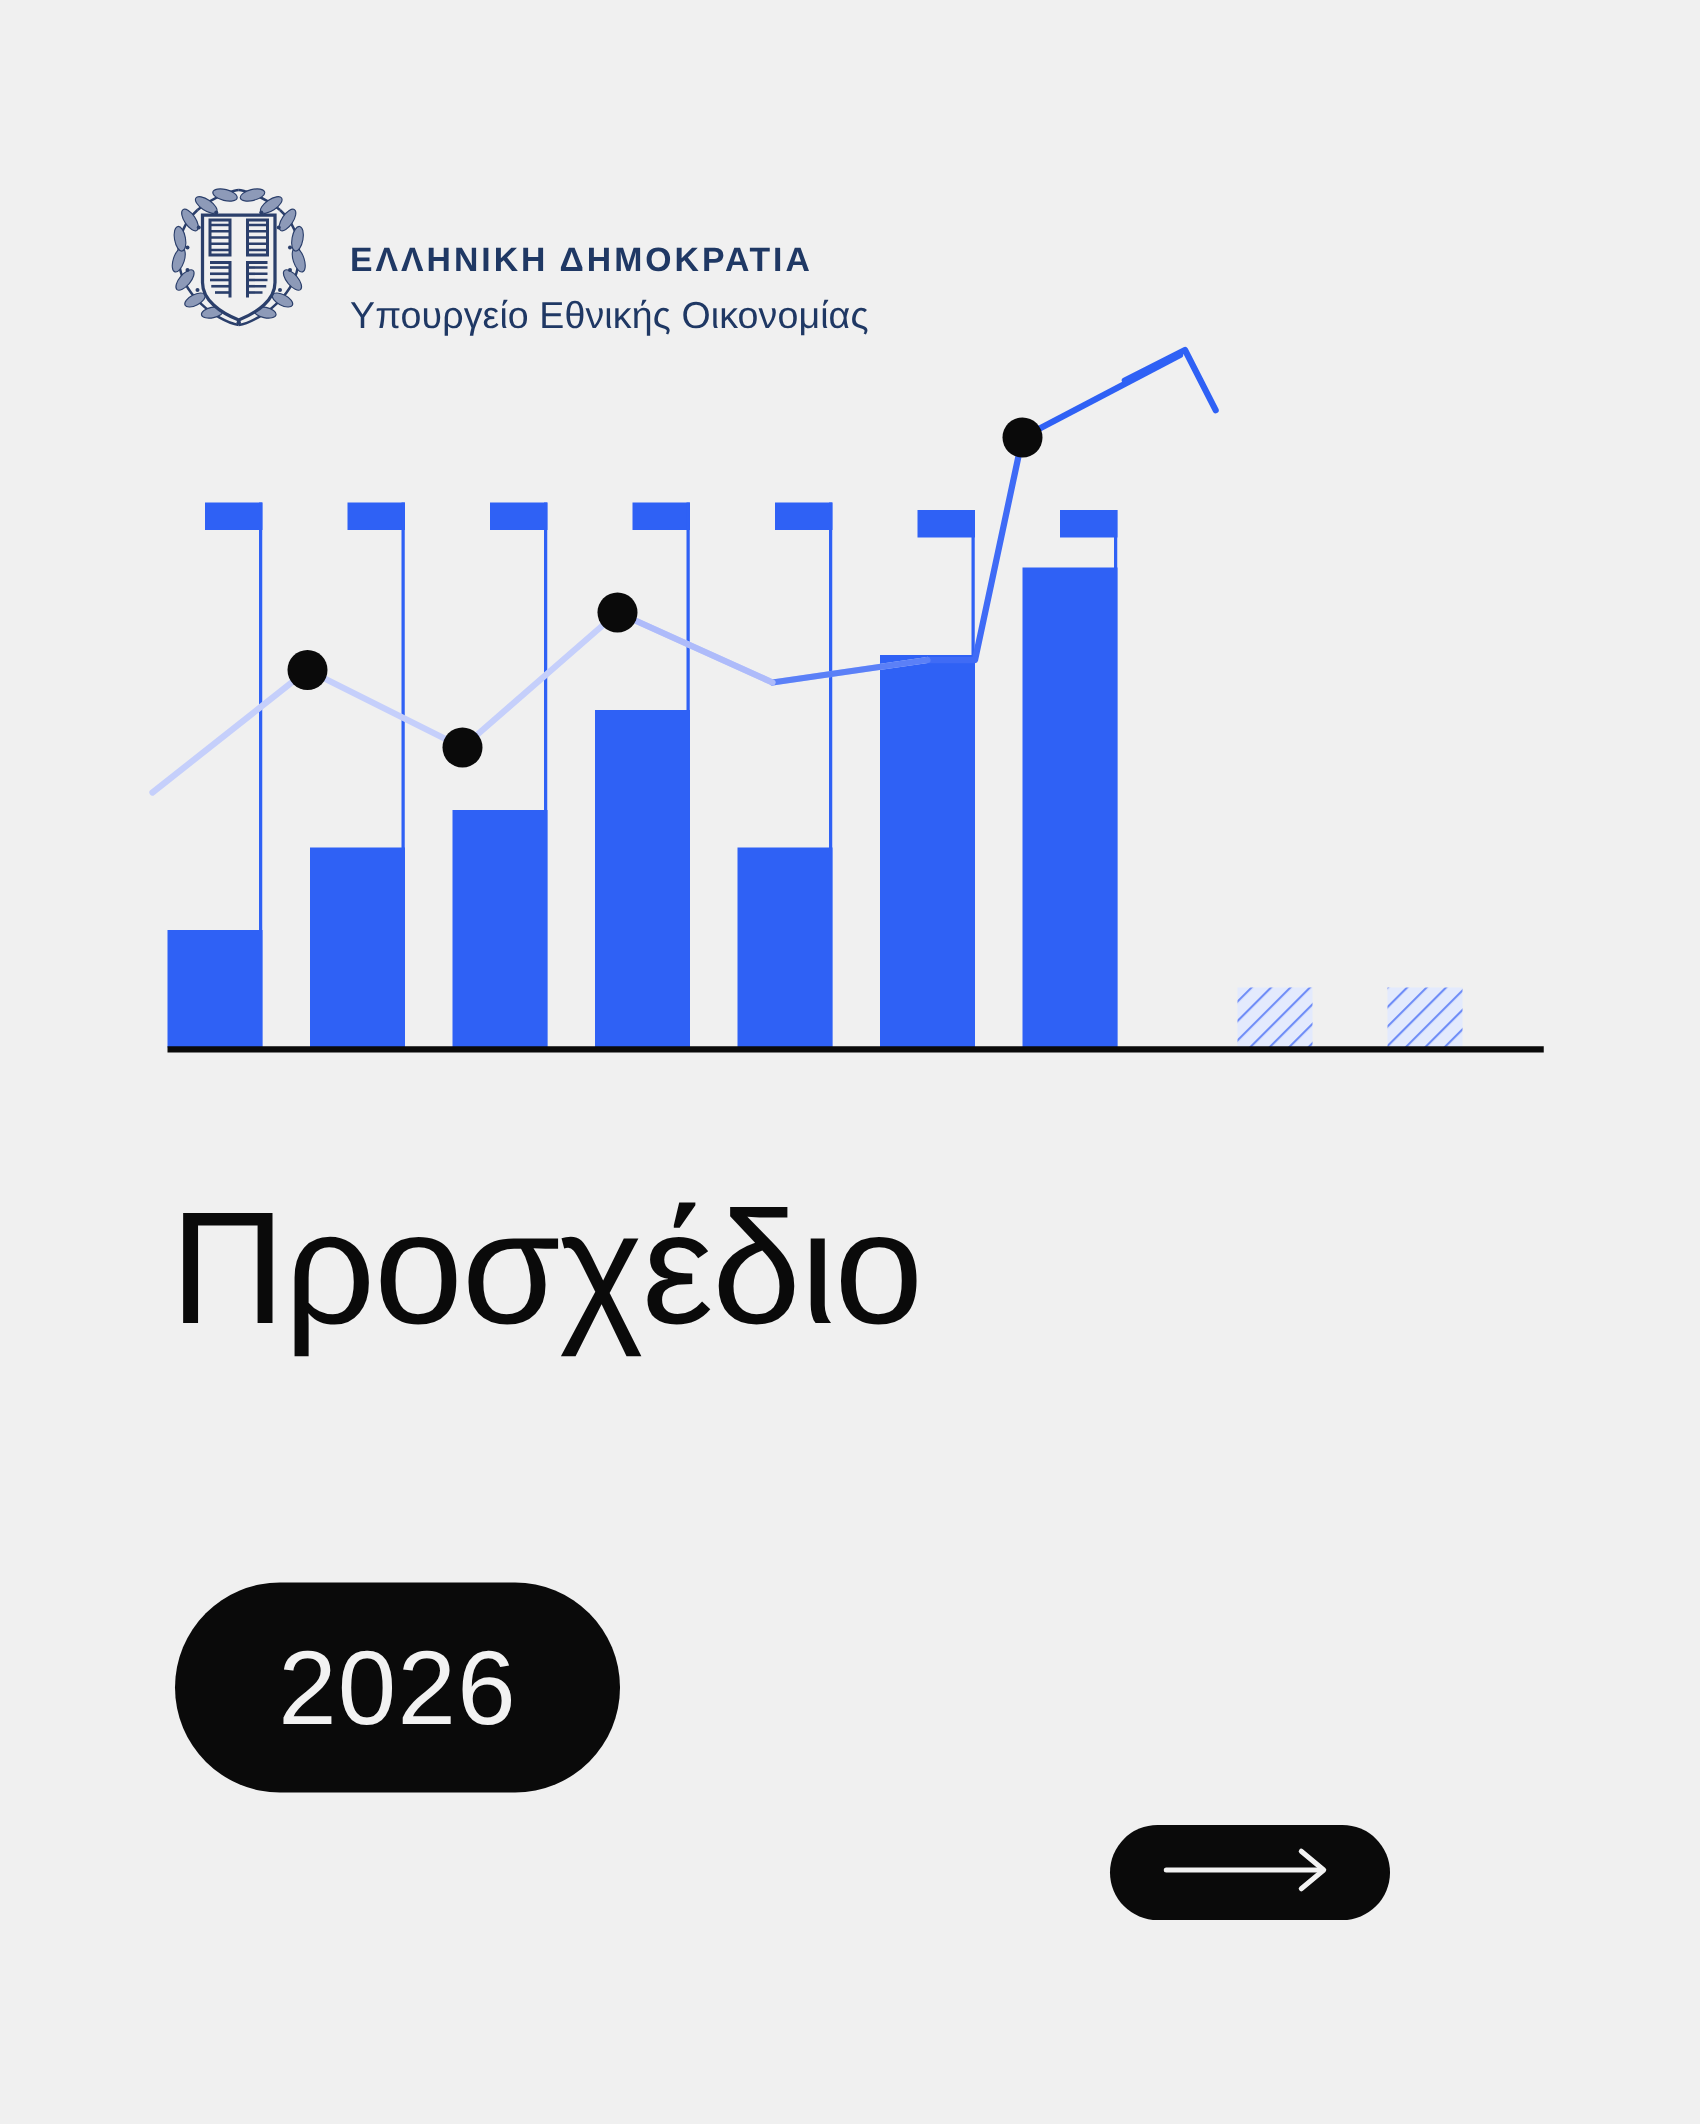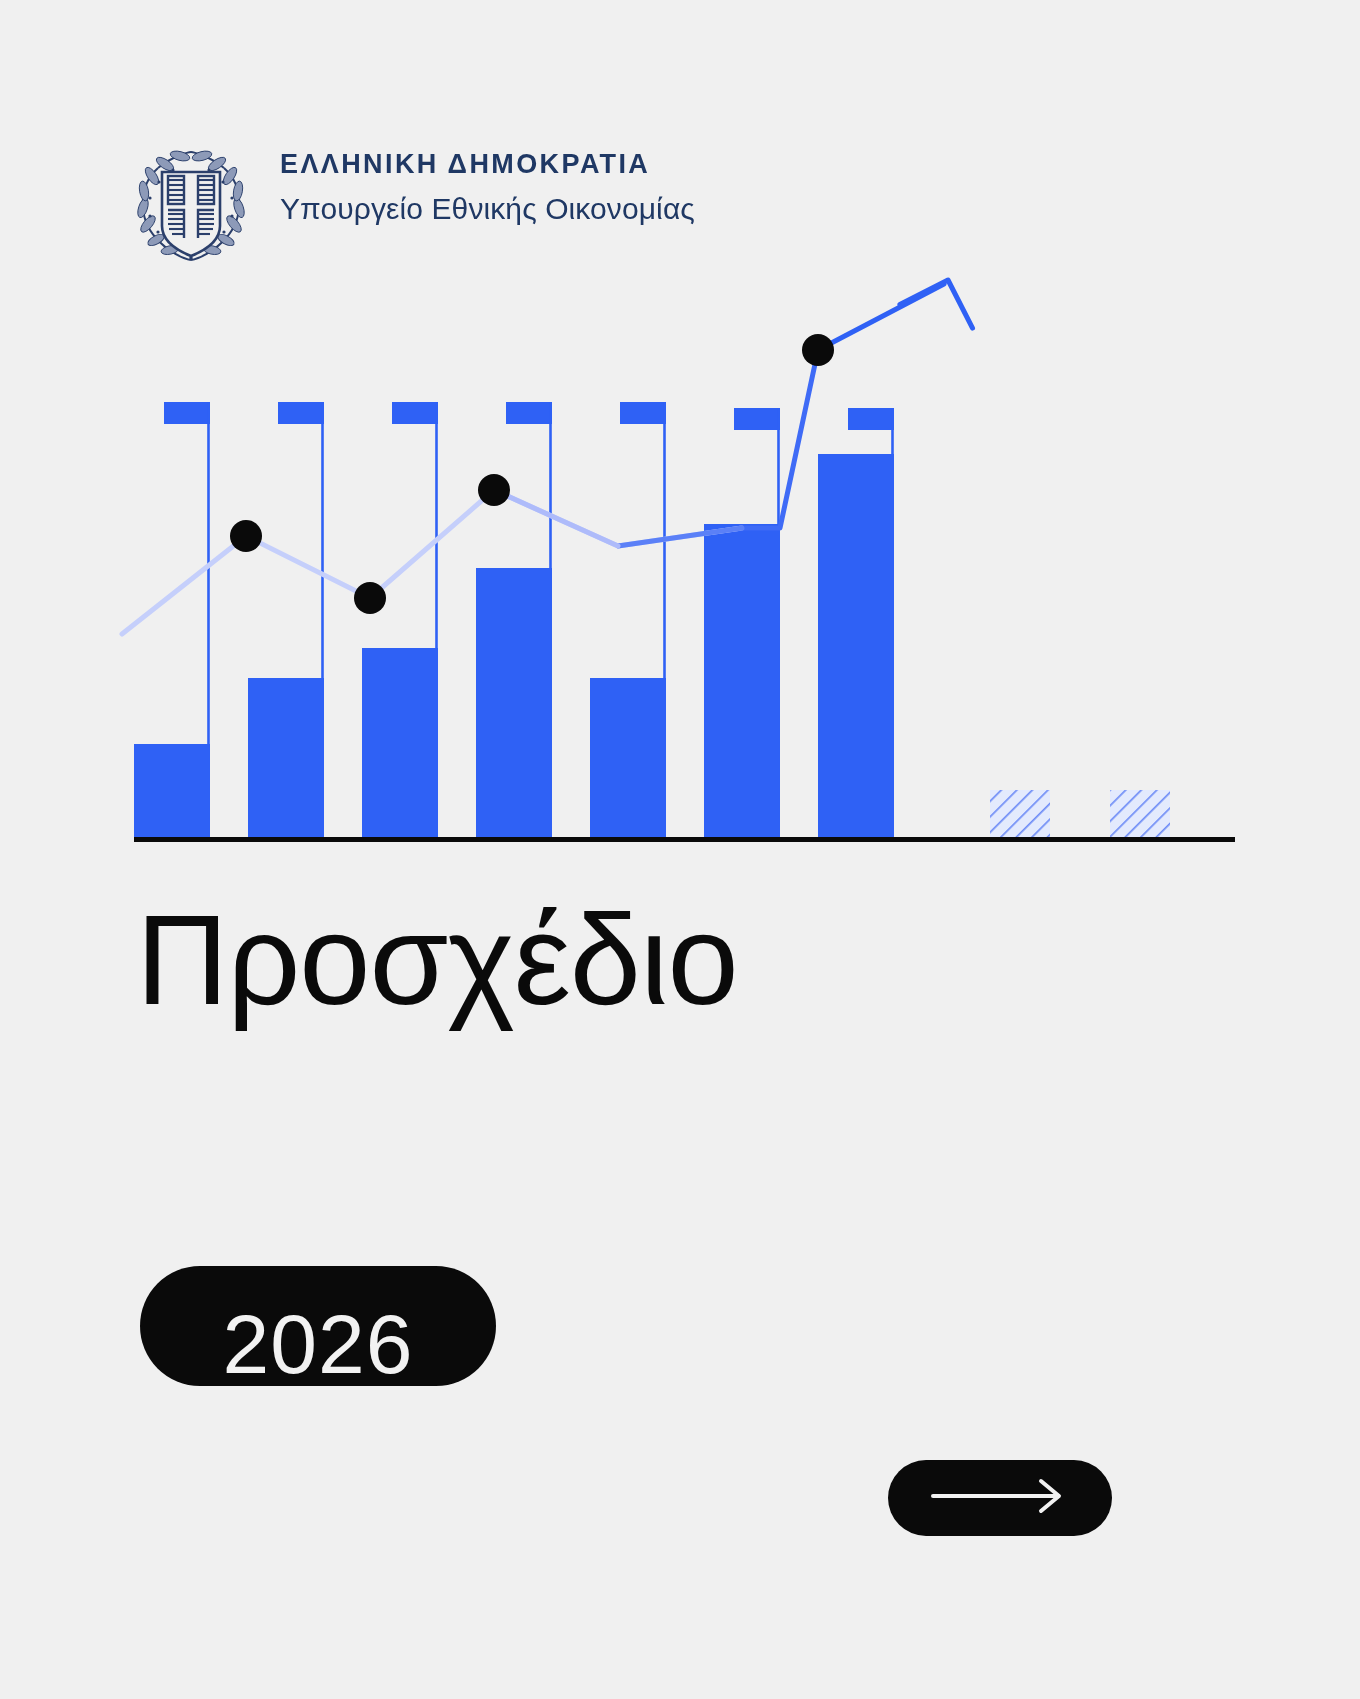--- a/index.html
+++ b/index.html
@@ -11,51 +11,51 @@
     position:relative;
   }
   .page{position:absolute;inset:0;}
 
   
   .header{
     position:absolute;left:128px;top:142px;
     display:flex;align-items:flex-start;gap:26px;
   }
   .emblem{width:126px;height:126px;flex:0 0 126px;}
-  .brand{padding-top:8px;}
+  .brand{padding-top:8px;margin-top:44px;}
   .brand-line1{
     font-size:27px;font-weight:700;letter-spacing:2.4px;
     color:#1f3864;line-height:1.1;white-space:nowrap;
   }
   .brand-line2,.brand-line3{
     font-size:30px;font-weight:400;color:#1f3864;
     line-height:1.32;white-space:nowrap;letter-spacing:.1px;
   }
   .brand-line2{margin-top:9px;}
 
   
   .chart{position:absolute;left:0;top:250px;width:1360px;height:620px;}
   .chart svg{display:block;}
 
   
   .title{
-    position:absolute;left:136px;top:883px;
+    position:absolute;left:136px;top:938px;
     color:#0a0a0a;
     font-size:128px;font-weight:400;
     line-height:1.2;letter-spacing:-1px;
     white-space:nowrap;
   }
   .title .l2{display:block;}
 
   
   .year-badge{
     position:absolute;left:140px;top:1266px;
-    width:356px;height:120px;
+    width:356px;height:168px;
     background:#0a0a0a;border-radius:84px;
-    display:flex;align-items:flex-end;justify-content:center;
+    display:flex;align-items:center;justify-content:center;
   }
   .year-badge span{
     color:#f2f2f2;font-size:84px;font-weight:400;letter-spacing:1px;
     line-height:1;
   }
 
   
   .next-btn{
     position:absolute;left:888px;top:1460px;
     width:224px;height:76px;

